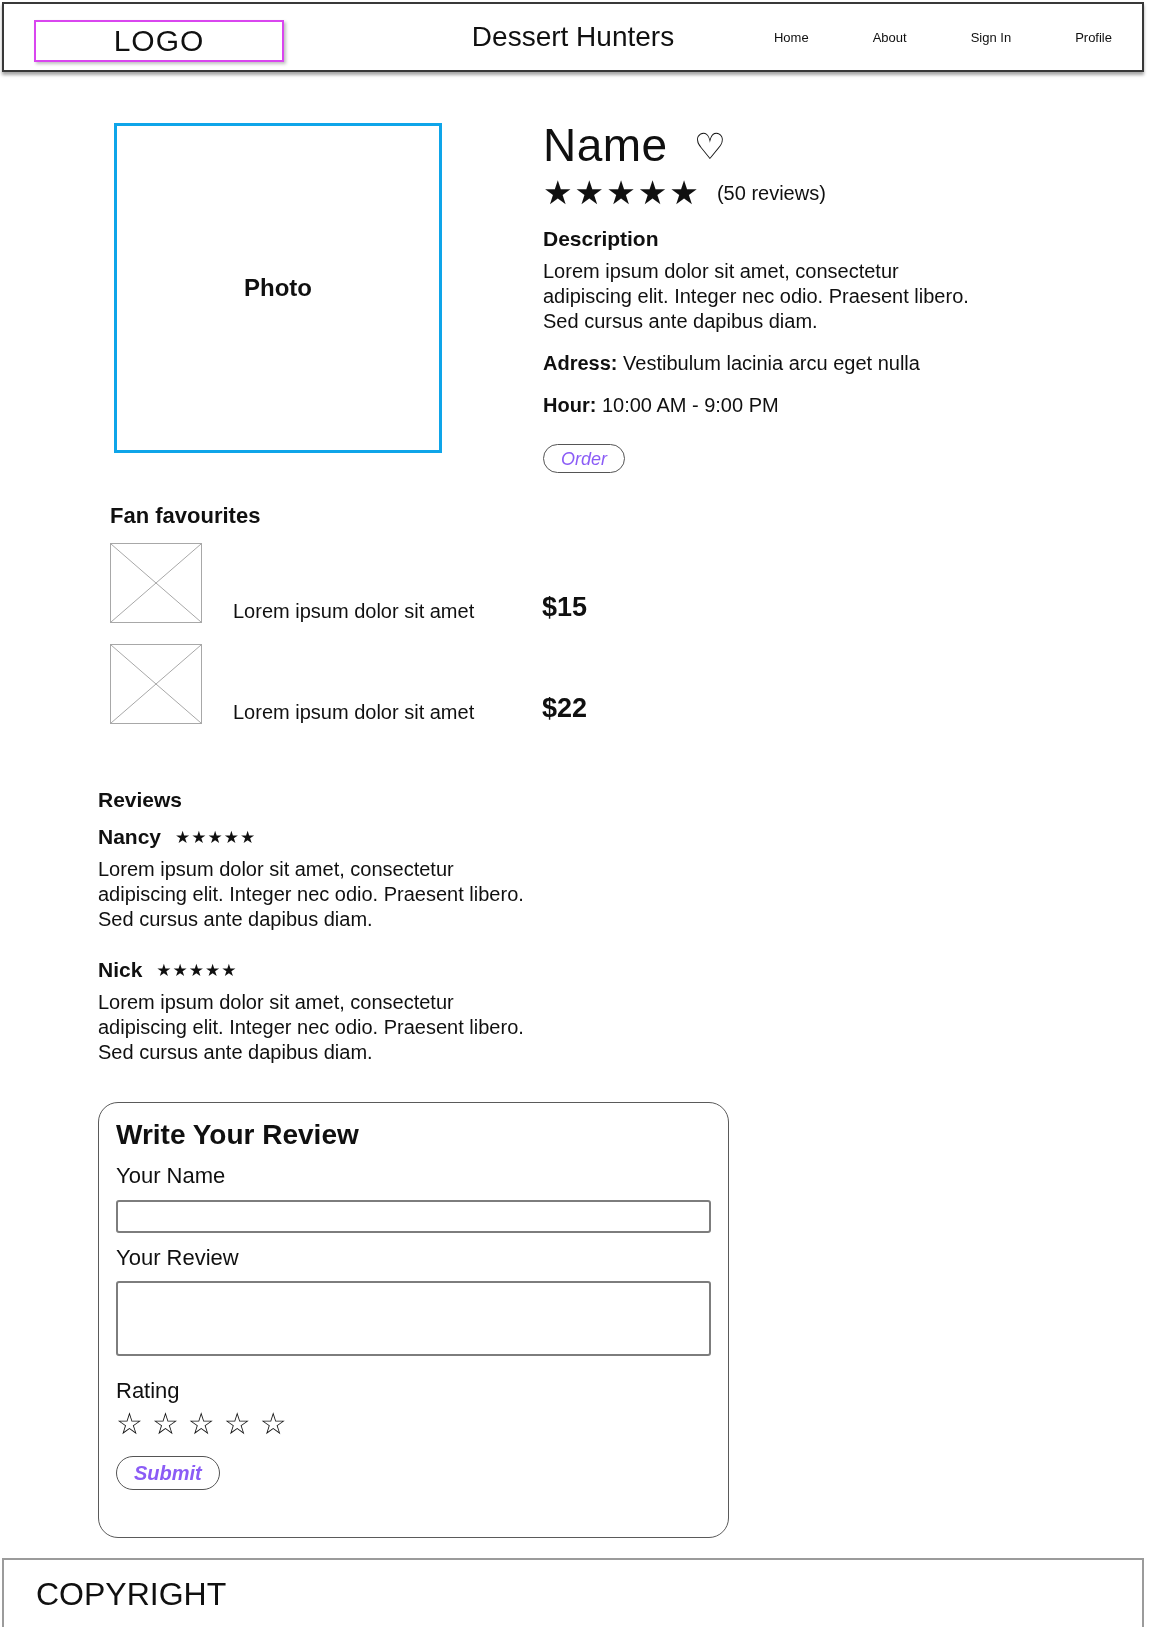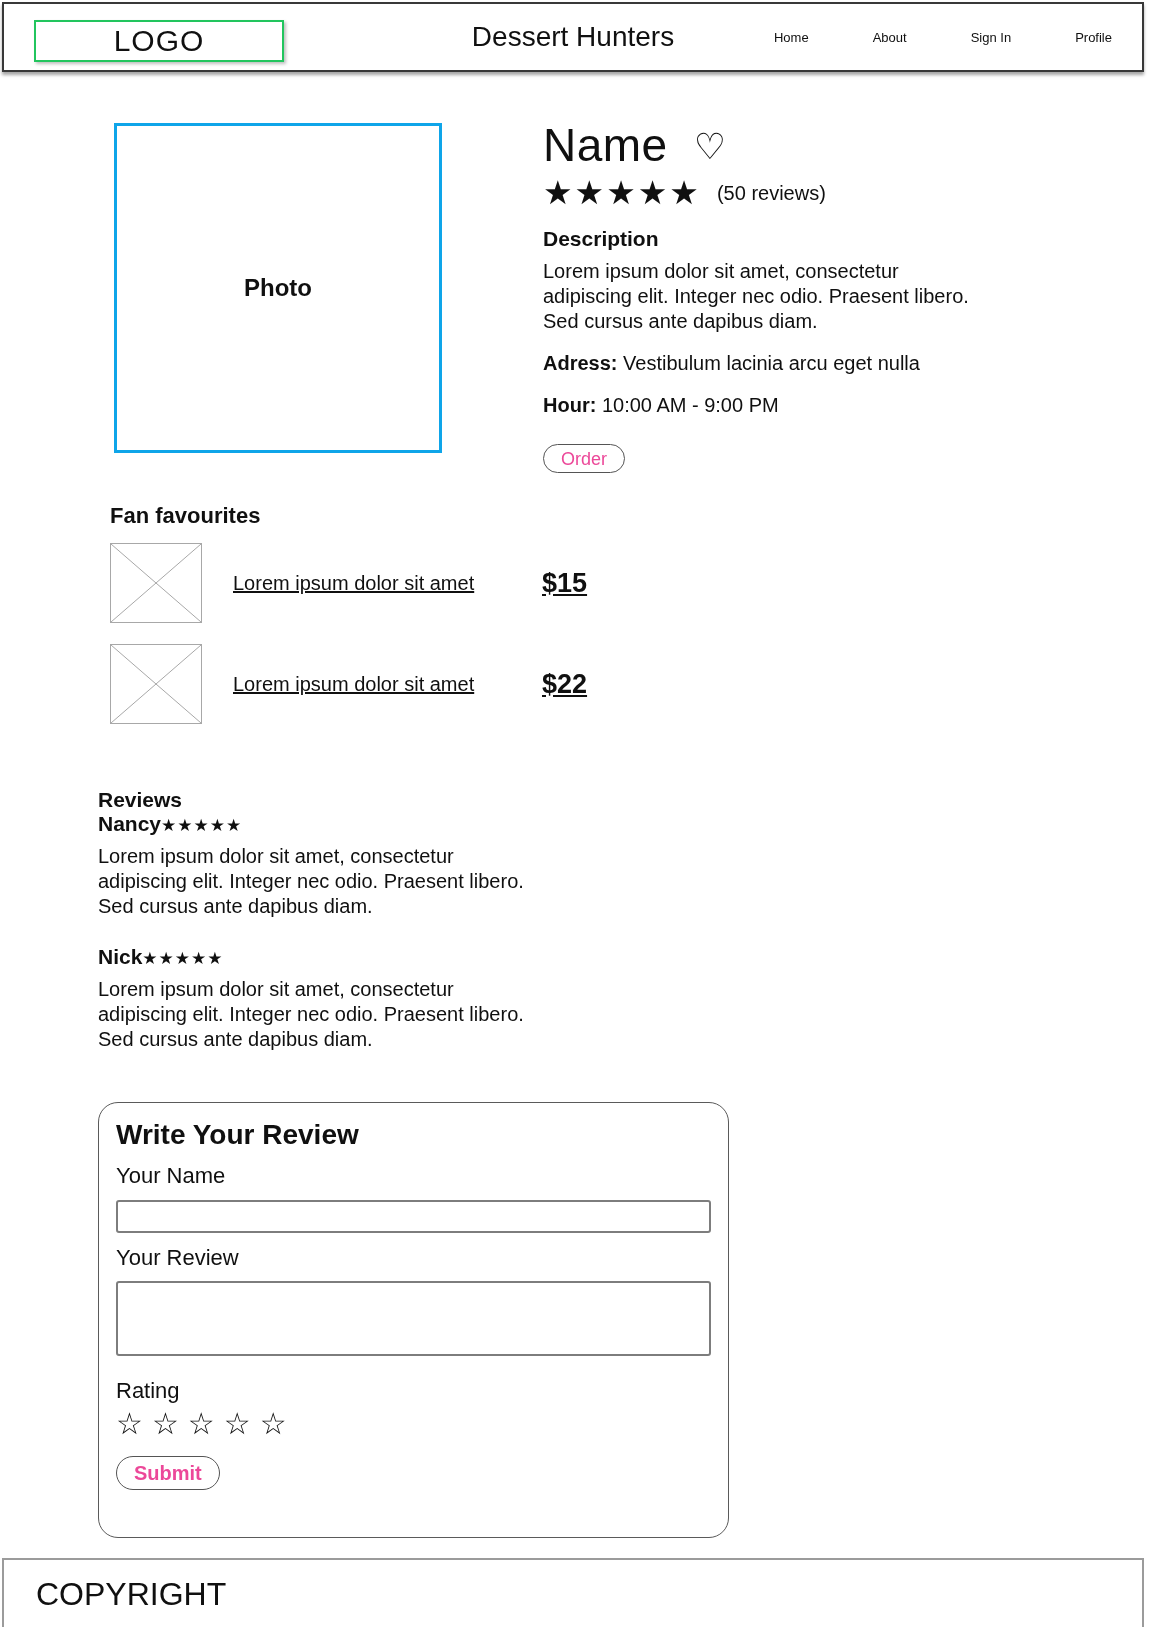--- a/index.html
+++ b/index.html
@@ -10,21 +10,21 @@
   }
 
   
   .header {
     position:absolute; left:2px; top:2px; width:1142px; height:70px;
     border:2px solid #383838; background:#fff; box-sizing:border-box;
     box-shadow:0 3px 3px rgba(0,0,0,.35);
   }
   .logo-box {
     position:absolute; left:30px; top:16px; width:250px; height:42px;
-    border:2px solid #22c55e; box-sizing:border-box; background:#fff;
+    border:2px solid #d946ef; box-sizing:border-box; background:#fff;
     display:flex; align-items:center; justify-content:center;
     font-size:30px; letter-spacing:1px; cursor:pointer;
     box-shadow:2px 2px 3px rgba(0,0,0,.25);
   }
   .site-title {
     position:absolute; left:0; right:0; top:0; height:100%;
     display:flex; align-items:center; justify-content:center;
     font-size:28px; pointer-events:none;
   }
   .nav {
@@ -49,42 +49,42 @@
   .stars-row { display:flex; align-items:center; gap:16px; margin-top:4px; }
   .stars-big { font-size:33px; letter-spacing:2px; line-height:36px; }
   .reviews-count { font-size:20px; }
   .desc-head { margin:16px 0 0; font-size:21px; font-weight:bold; }
   .desc-lines { margin-top:8px; font-size:20px; line-height:25px; }
   .meta { margin:17px 0 0; font-size:20px; line-height:25px; }
   .meta b { font-weight:bold; }
 
   .pill {
     display:inline-block; border:1.5px solid #555; border-radius:15px;
-    background:#fff; font-family:inherit; font-size:18px; color:#ec4899;
-    height:29px; padding:0 17px; cursor:pointer; line-height:26px;
+    background:#fff; font-family:inherit; font-size:18px; color:#8b5cf6;
+    height:29px; padding:0 17px; cursor:pointer; line-height:26px;font-style:italic;
   }
   .order-btn { margin-top:26px; }
 
   
   .fan { position:absolute; left:110px; top:503px; width:560px; }
   .fan-head { margin:0; font-size:22px; font-weight:bold; }
-  .fav-item { display:flex; align-items:center; margin-top:14px; cursor:pointer;text-decoration:underline; }
+  .fav-item { display:flex; align-items:flex-end; margin-top:14px; cursor:pointer; }
   .fav-item + .fav-item { margin-top:21px; }
   .fav-img {
     width:92px; height:80px; border:1px solid #a8a8a8; box-sizing:border-box;
     position:relative; flex:0 0 auto; background:#fff;
   }
   .fav-img svg { position:absolute; inset:0; width:100%; height:100%; display:block; }
   .fav-name { margin-left:31px; width:309px; font-size:20px; }
   .fav-price { font-weight:bold; font-size:27px; }
 
   
   .reviews { position:absolute; left:98px; top:788px; width:500px; }
   .reviews-head { margin:0; font-size:21px; font-weight:bold; }
-  .review-head { display:flex; align-items:center; }
+  .review-head { display:flex; gap:14px; margin-top:13px; }
   .reviewer { font-size:21px; font-weight:bold; }
   .stars-small { font-size:17px; letter-spacing:1px; margin-top:2px; }
   .review-lines { margin-top:8px; font-size:20px; line-height:25px; }
   .review-block + .review-block { margin-top:26px; }
 
   
   .form {
     position:absolute; left:98px; top:1102px; width:631px; height:436px;
     border:1.5px solid #5a5a5a; border-radius:20px; box-sizing:border-box;
     padding:16px 17px 0; background:#fff;

